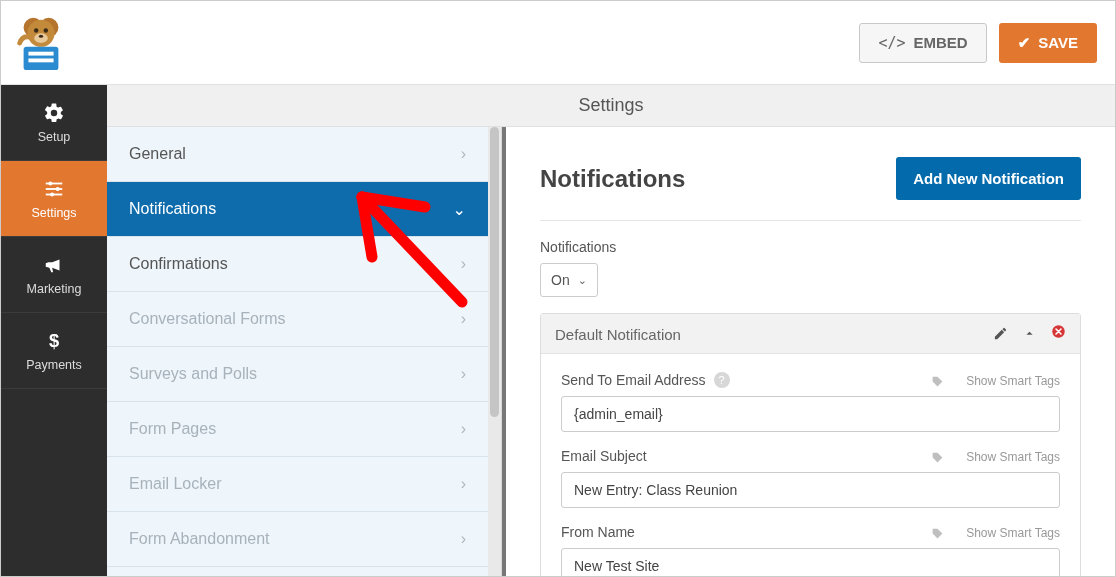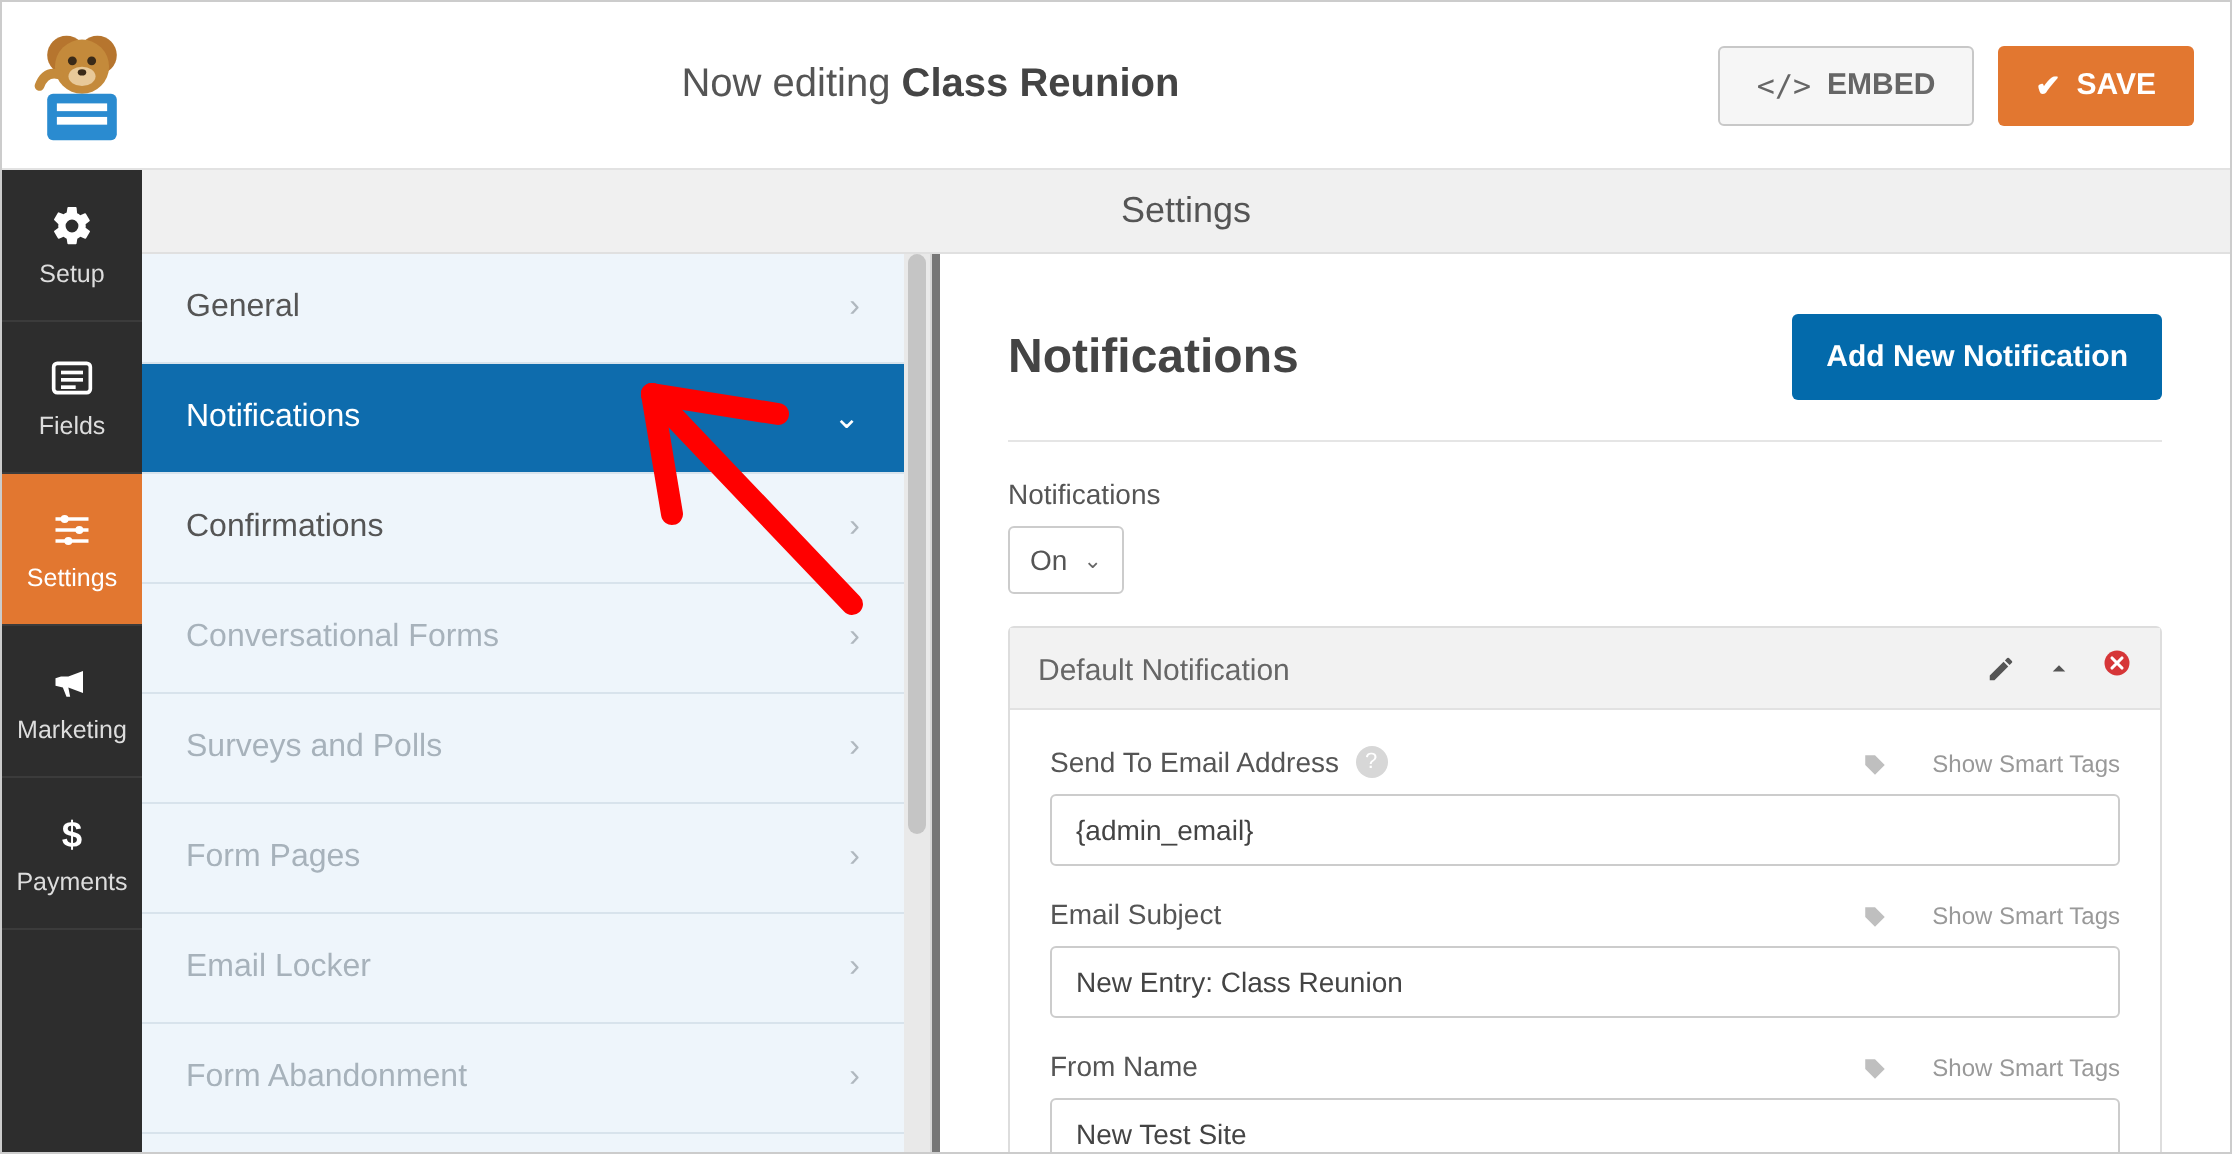--- a/index.html
+++ b/index.html
@@ -46,21 +46,21 @@
   .embed-ico { font-family: monospace; font-size:15px; font-weight:400; }
 
   
   .body {
     display:flex;
     height: calc(100% - 84px);
   }
 
   
   .leftnav {
-    width: 70px;
+    width: 106px;
     background:#2d2d2d;
     color:#ddd;
     display:flex;
     flex-direction:column;
   }
   .leftnav .nav-item {
     height: 76px;
     display:flex; flex-direction:column; align-items:center; justify-content:center; gap:6px;
     font-size:12.5px;
     color:#ddd;
@@ -189,25 +189,20 @@
       <circle cx="35" cy="17" r="2.3" fill="#3a2a18"></circle>
       <ellipse cx="30" cy="25" rx="7" ry="5" fill="#e8c999"></ellipse>
       <ellipse cx="30" cy="23" rx="2.2" ry="1.6" fill="#3a2a18"></ellipse>
       <rect x="12" y="34" width="36" height="24" rx="3" fill="#2a8bd0"></rect>
       <rect x="17" y="39" width="26" height="4" fill="#fff"></rect>
       <rect x="17" y="46" width="26" height="4" fill="#fff"></rect>
       <path d="M8 30 q3 -8 10 -6" stroke="#c48a3b" stroke-width="5" fill="none" stroke-linecap="round"></path>
     </svg>
   </div>
 
-  <div>
-    <span class="editing-txt">
-      <span>Now editing </span><strong>Class Reunion</strong>
-    </span>
-  </div>
 
   <div class="top-actions">
     <div class="btn btn-embed">
       <span class="embed-ico">&lt;/&gt;</span>
       <span>EMBED</span>
     </div>
     <div class="btn btn-save">
       <span class="checkmark-ico">✔</span>
       <span>SAVE</span>
     </div>
@@ -215,29 +210,20 @@
 </div>
 
 <div class="body">
 
   <div class="leftnav">
     <div class="nav-item">
       <svg viewBox="0 0 24 24">
           <path d="M19.4 13a7.5 7.5 0 0 0 .1-1 7.5 7.5 0 0 0-.1-1l2.1-1.6a.5.5 0 0 0 .1-.7l-2-3.4a.5.5 0 0 0-.6-.2l-2.5 1a7.3 7.3 0 0 0-1.7-1L14.5 2a.5.5 0 0 0-.5-.4h-4A.5.5 0 0 0 9.5 2l-.4 2.6a7.3 7.3 0 0 0-1.7 1l-2.5-1a.5.5 0 0 0-.6.2l-2 3.4a.5.5 0 0 0 .1.7L4.6 11a7.5 7.5 0 0 0-.1 1 7.5 7.5 0 0 0 .1 1L2.4 14.6a.5.5 0 0 0-.1.7l2 3.4a.5.5 0 0 0 .6.2l2.5-1a7.3 7.3 0 0 0 1.7 1l.4 2.6a.5.5 0 0 0 .5.4h4a.5.5 0 0 0 .5-.4l.4-2.6a7.3 7.3 0 0 0 1.7-1l2.5 1a.5.5 0 0 0 .6-.2l2-3.4a.5.5 0 0 0-.1-.7ZM12 15.5A3.5 3.5 0 1 1 15.5 12 3.5 3.5 0 0 1 12 15.5Z"></path>
         </svg>
       <span>Setup</span>
-    </div>
-    <div class="nav-item">
-      <svg viewBox="0 0 24 24">
-          <rect x="2" y="4" width="20" height="16" rx="2" fill="none" stroke="#fff" stroke-width="2"></rect>
-          <line x1="6" y1="9" x2="18" y2="9" stroke="#fff" stroke-width="2"></line>
-          <line x1="6" y1="13" x2="18" y2="13" stroke="#fff" stroke-width="2"></line>
-          <line x1="6" y1="17" x2="14" y2="17" stroke="#fff" stroke-width="2"></line>
-        </svg>
-      <span>Fields</span>
     </div>
     <div class="nav-item active">
       <svg viewBox="0 0 24 24">
           <line x1="3" y1="6" x2="21" y2="6" stroke="#fff" stroke-width="2"></line>
           <line x1="3" y1="12" x2="21" y2="12" stroke="#fff" stroke-width="2"></line>
           <line x1="3" y1="18" x2="21" y2="18" stroke="#fff" stroke-width="2"></line>
           <circle cx="8" cy="6" r="2.2" fill="#fff"></circle>
           <circle cx="16" cy="12" r="2.2" fill="#fff"></circle>
           <circle cx="10" cy="18" r="2.2" fill="#fff"></circle>
         </svg>

